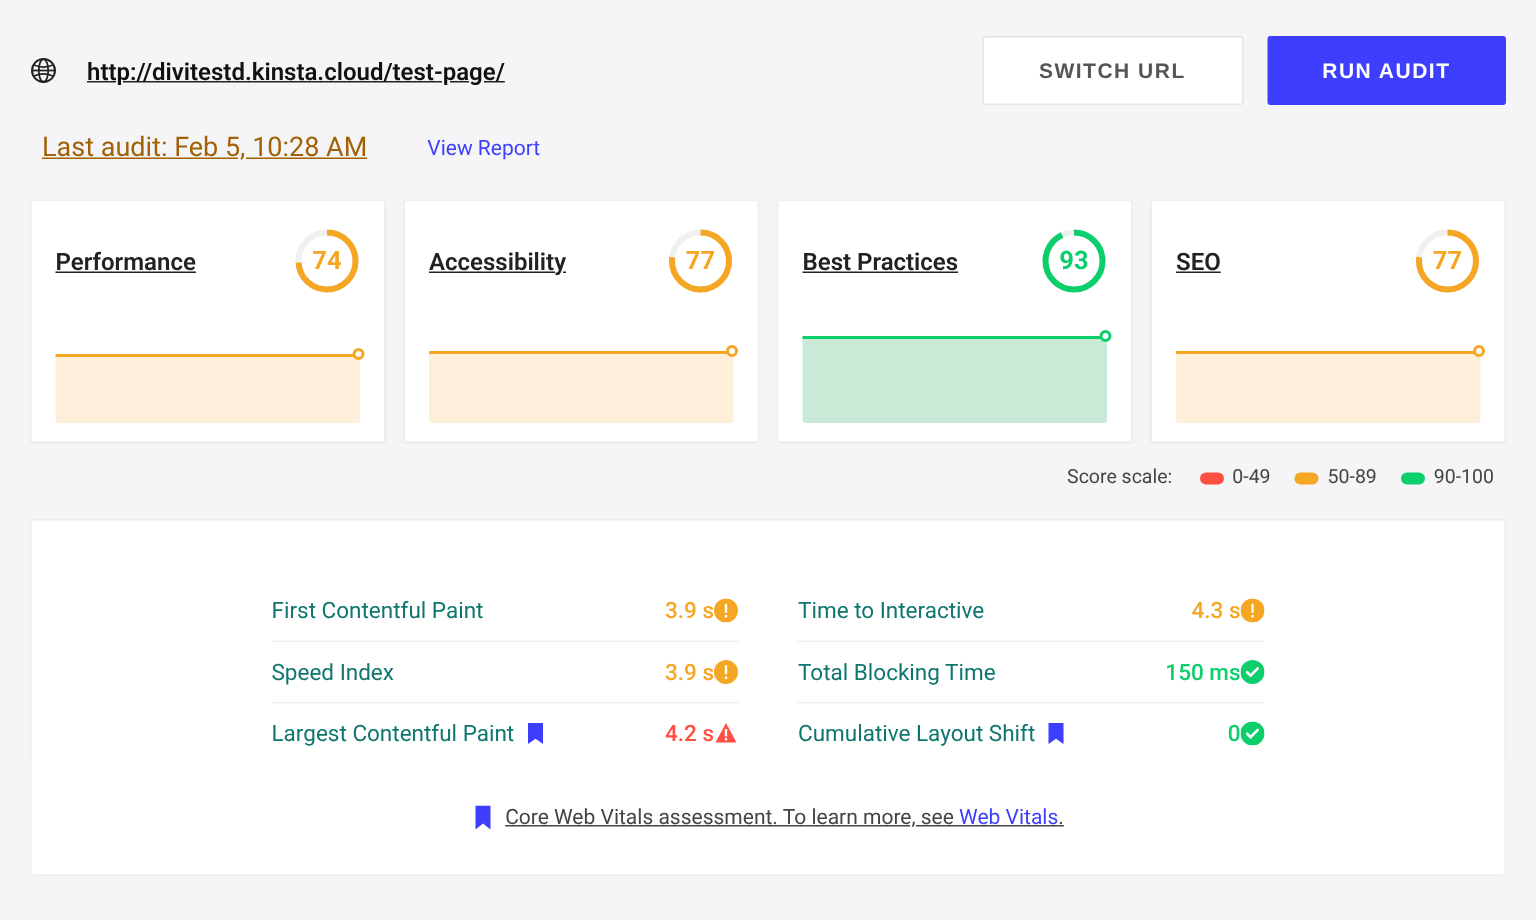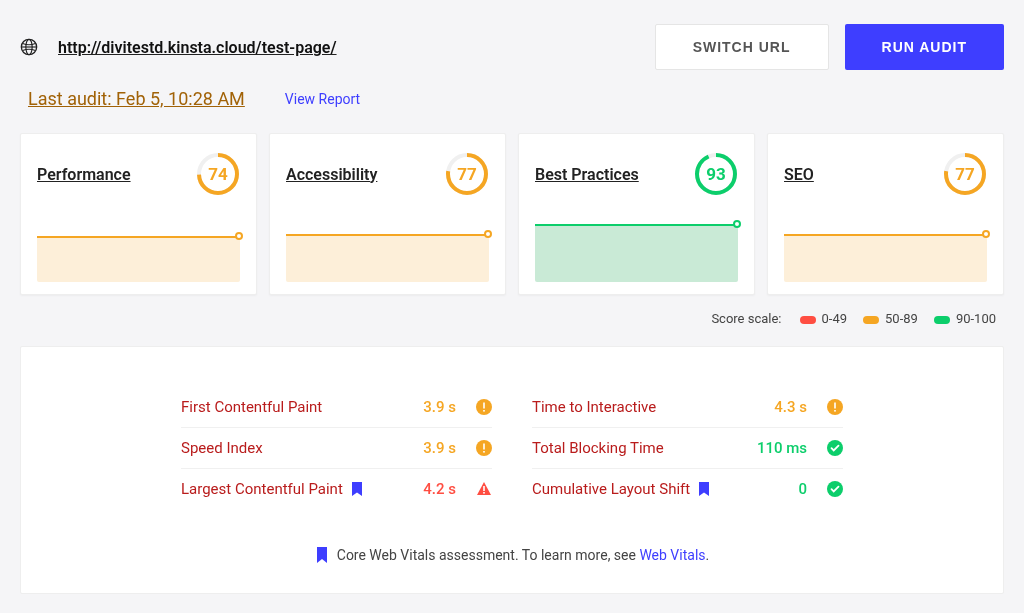--- a/index.html
+++ b/index.html
@@ -142,40 +142,41 @@
     .metric-row {
       display: flex;
       justify-content: space-between;
       align-items: center;
       padding: 11px 0;
       border-bottom: 1px solid #f0f0f0;
     }
     .metric-row:nth-last-child(-n+2) { border-bottom: none; }
     .metric-label {
       font-size: 15px;
-      color: #b91c1c;
+      color: #0f766e;
       display: flex;
       align-items: center;
       gap: 8px;
     }
     .metric-value-group {
       display: flex;
       align-items: center;
-      gap: 20px;
+      gap: 0;
     }
     .metric-value { font-size: 15px; font-weight: 500; }
     .status-icon { width: 16px; height: 16px; display: inline-flex; align-items: center; justify-content: center; }
     .footnote {
-      margin-top: 38px;
+      margin-top: 28px;
       font-size: 14px;
       color: #444;
       display: flex;
       align-items: center;
       justify-content: center;
       gap: 8px;
+      text-decoration: underline;
     }
     .bookmark-icon { display: inline-flex; }
   </style>
 </head>
 <body>
 
 <div class="container">
 
   <div class="header-row">
     <div class="url-group">
@@ -342,21 +343,21 @@
             </span>
       </div>
     </div>
 
     <div class="metric-row">
       <div class="metric-label">
         <span>Total Blocking Time</span>
 
       </div>
       <div class="metric-value-group">
-        <span class="metric-value" style="color:#0cce6b">110 ms</span>
+        <span class="metric-value" style="color:#0cce6b">150 ms</span>
         <span class="status-icon">
               <svg width="16" height="16" viewBox="0 0 16 16">
                 <circle cx="8" cy="8" r="8" fill="#0cce6b"></circle>
                 <path d="M4.5 8.2l2.2 2.2 4.8-4.8" stroke="#fff" stroke-width="1.8" fill="none" stroke-linecap="round"></path>
               </svg>
             </span>
       </div>
     </div>
 
     <div class="metric-row">

